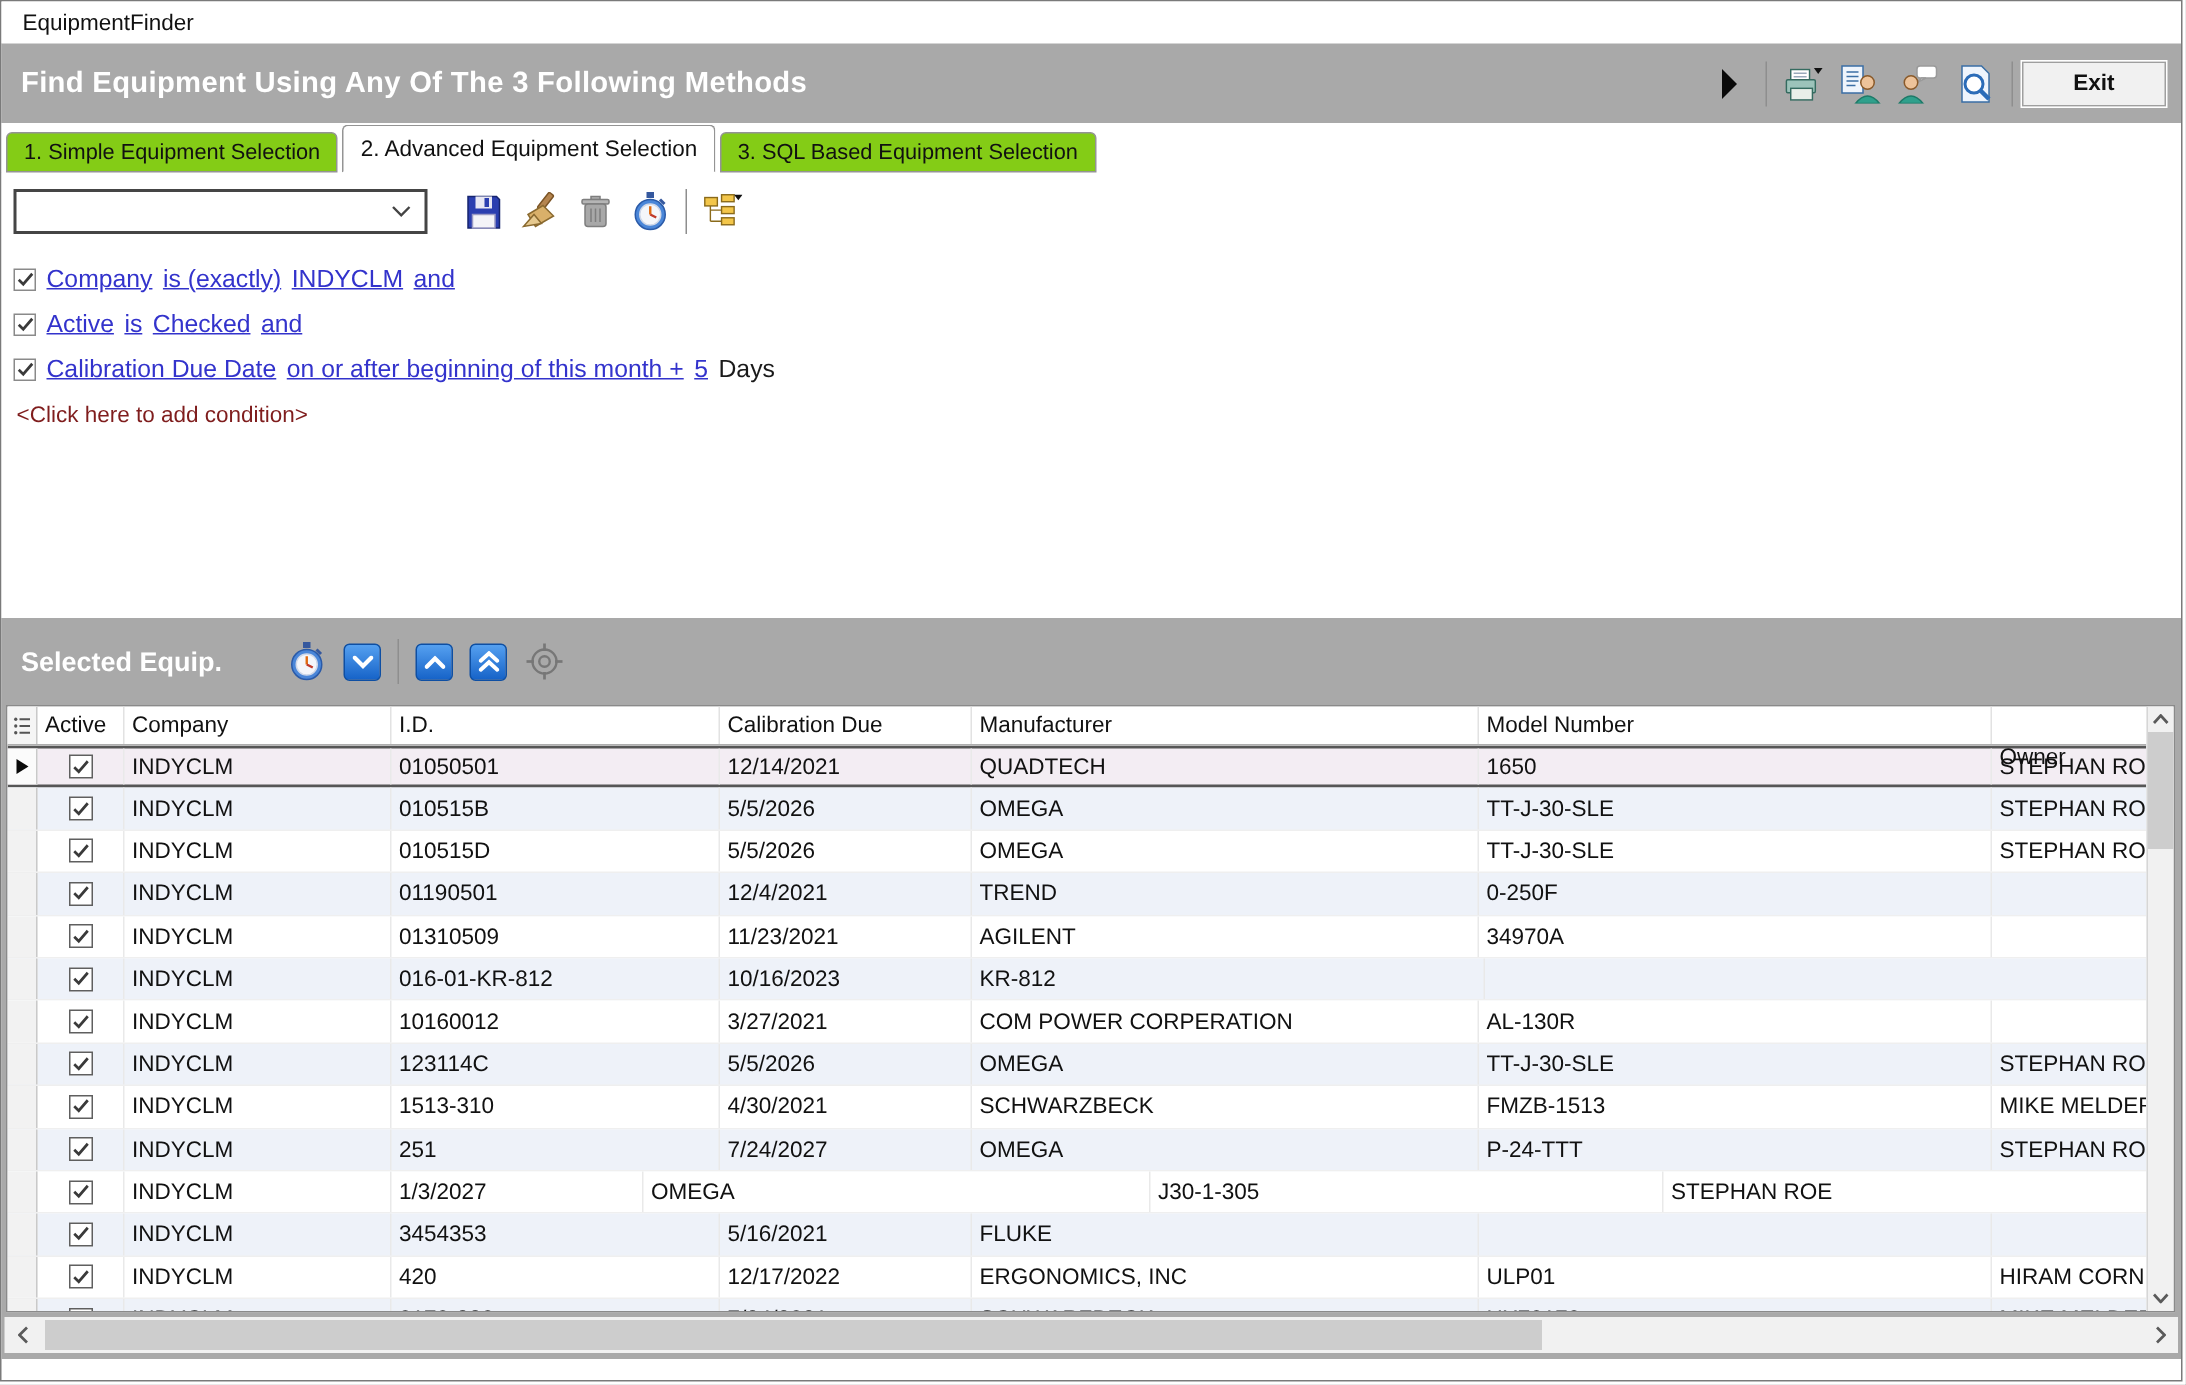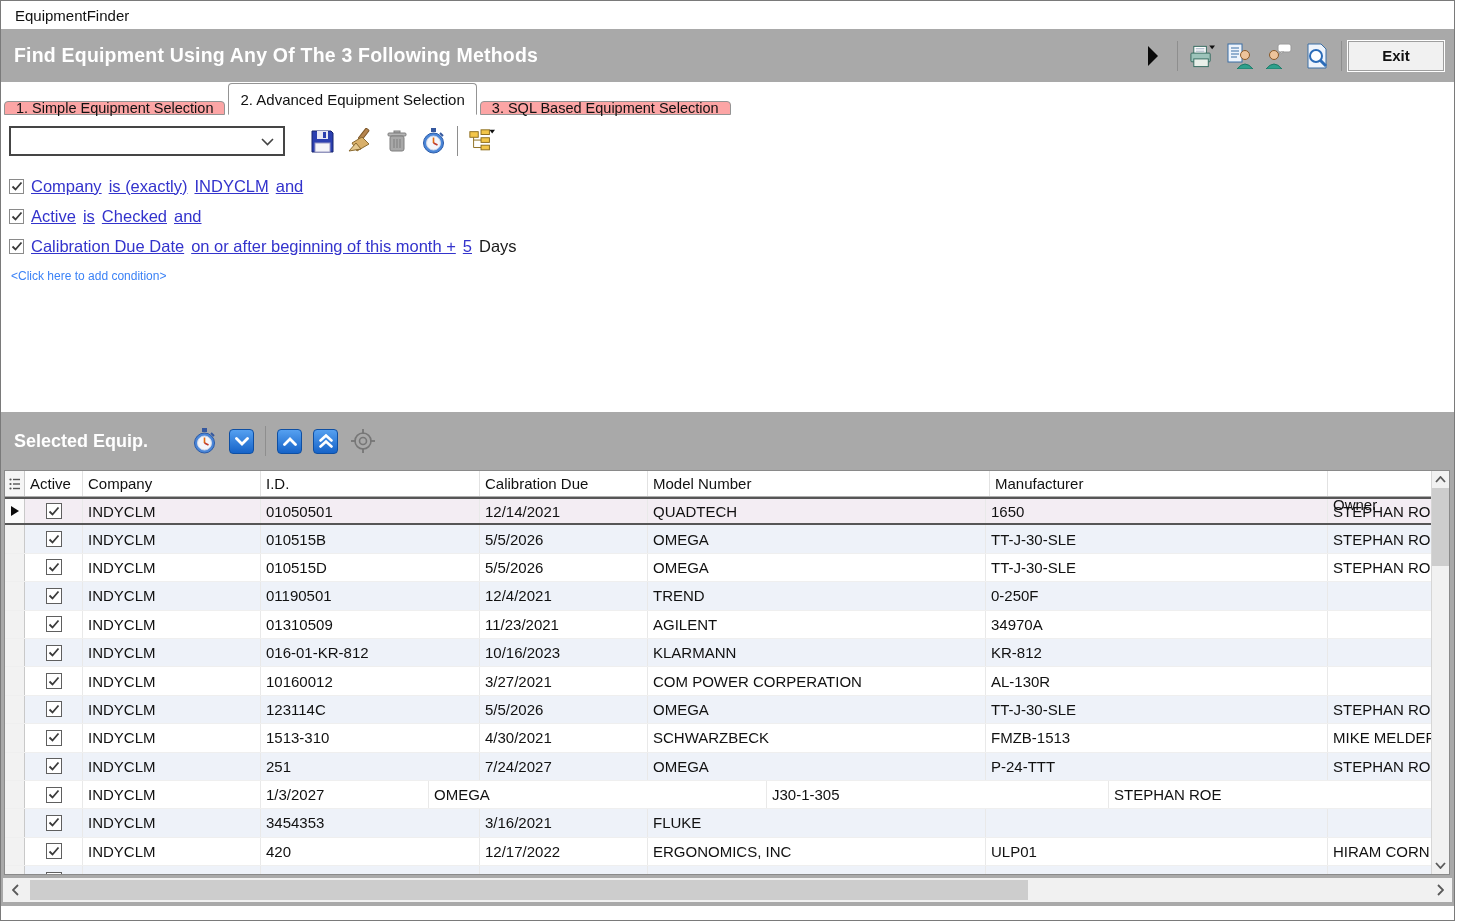--- a/index.html
+++ b/index.html
@@ -19,36 +19,36 @@
   .exit-btn { width:96px; height:30px; background:#f1f1f1; border:1px solid #9f9f9f; outline:1px solid #fff;
               font-family:inherit; font-size:15px; font-weight:600; color:#111; margin-left:6px; }
 
   .tool-icon { width:27px; height:27px; display:flex; align-items:center; justify-content:center; flex:none; }
   .tool-sep { width:1px; height:30px; background:#8e8e8e; flex:none; }
   .btn-blue { width:25px; height:25px; border:1px solid #0e4fa3; border-radius:4px;
               background:linear-gradient(#55a0f0,#1663c8); display:flex; align-items:center; justify-content:center; }
 
   
   .tabbar { height:33px; background:#fff; display:flex; align-items:flex-end; padding-left:3px; }
-  .tab { height:14px; display:flex; align-items:center; padding:0 11px; background:#fca5a5;
+  .tab { height:27px; display:flex; align-items:center; padding:0 11px; background:#84cc16;
          border:1px solid #949494; border-radius:4px 4px 0 0; margin-right:3px; font-size:14.5px; white-space:nowrap; }
   .tab.active { height:32px; background:#fff; border-bottom-color:#fff; font-size:15px; }
 
   
   .tab-content { height:297px; background:#fff; padding:6px 0 0 8px; }
   .query-toolbar { display:flex; align-items:center; height:40px; gap:10px; }
   .combo { width:276px; height:30px; border:2px solid #454545; background:#fff; display:flex;
            align-items:center; justify-content:flex-end; padding-right:9px; margin-right:14px; }
   .conditions { margin-top:10px; }
   .cond-line { display:flex; align-items:center; height:30px; font-size:16.5px; gap:7px; }
   .cond-check { width:15px; height:15px; border:1px solid #8a8a8a; background:#fff; display:flex;
                 align-items:center; justify-content:center; flex:none; }
   .cond-link { color:#3333cc; text-decoration:underline; white-space:pre; }
   .cond-suffix { color:#1a1a1a; }
-  .add-condition { color:#3b82f6; font-size:12px; height:30px; display:flex; align-items:center; margin-left:2px; }
+  .add-condition { color:#7f1d1d; font-size:15px; height:30px; display:flex; align-items:center; margin-left:2px; }
 
   
   .results-section { height:494px; background:#a9a9a9; }
   .results-toolbar { height:58px; display:flex; align-items:center; padding-left:13px; gap:11px; }
   .results-title { color:#fff; font-weight:bold; font-size:18px; margin-right:32px; }
 
   .grid { margin:0 4px 0 3px; height:405px; display:flex; background:#fff; border:1px solid #8a8a8a; }
   .grid-main { flex:1; overflow:hidden; }
   .grid-header { display:flex; height:26px; align-items:center; border-bottom:1px solid #aeaeae; font-size:15px; background:#fff; }
   .gh-cell { height:100%; display:flex; align-items:center; padding-left:5px; border-right:1px solid #e2e2e2;
@@ -294,22 +294,22 @@
                 <circle cx="1.5" cy="7" r="1.1" fill="#555"></circle>
                 <line x1="4" y1="7" x2="11" y2="7" stroke="#555" stroke-width="1.4"></line>
                 <circle cx="1.5" cy="11.5" r="1.1" fill="#555"></circle>
                 <line x1="4" y1="11.5" x2="11" y2="11.5" stroke="#555" stroke-width="1.4"></line>
               </svg>
             </div>
             <div class="gh-cell" style="width: 58px;">Active</div>
             <div class="gh-cell" style="width: 178px;">Company</div>
             <div class="gh-cell" style="width: 219px;">I.D.</div>
             <div class="gh-cell" style="width: 168px;">Calibration Due</div>
+            <div class="gh-cell" style="width: 338px;">Manufacturer</div>
             <div class="gh-cell" style="width: 342px;">Model Number</div>
-            <div class="gh-cell" style="width: 338px;">Manufacturer</div>
             <div class="gh-cell" style="flex: 1 1 0%; border-right: none; margin-top: 41px;">Owner</div>
           </div>
         <div class="grid-body" id="grid-body">
             <div class="grid-row selected">
               <div class="cell cell-sel">
                 <span class="row-marker"></span>
               </div>
               <div class="cell cell-active" style="width: 58px;">
                 <span class="grid-check">
                   <svg width="12" height="11" viewBox="0 0 12 11">
@@ -393,21 +393,20 @@
               <div class="cell cell-active" style="width: 58px;">
                 <span class="grid-check">
                   <svg width="12" height="11" viewBox="0 0 12 11">
                     <path d="M1.5 5.5 L4.5 8.5 L10.5 1.5" fill="none" stroke="#3a3a3a" stroke-width="1.8"></path>
                   </svg>
                 </span>
               </div>
               <div class="cell" style="width: 178px;">INDYCLM</div>
               <div class="cell" style="width: 219px;">016-01-KR-812</div>
               <div class="cell" style="width: 168px;">10/16/2023</div>
-              <div class="cell" style="width: 338px;">KLARMANN</div>
               <div class="cell" style="width: 342px;">KR-812</div>
               <div class="cell" style="flex: 1 1 0%; border-right: none;"></div>
             </div>
             <div class="grid-row">
               <div class="cell cell-sel"></div>
               <div class="cell cell-active" style="width: 58px;">
                 <span class="grid-check">
                   <svg width="12" height="11" viewBox="0 0 12 11">
                     <path d="M1.5 5.5 L4.5 8.5 L10.5 1.5" fill="none" stroke="#3a3a3a" stroke-width="1.8"></path>
                   </svg>
@@ -487,21 +486,21 @@
               <div class="cell cell-sel"></div>
               <div class="cell cell-active" style="width: 58px;">
                 <span class="grid-check">
                   <svg width="12" height="11" viewBox="0 0 12 11">
                     <path d="M1.5 5.5 L4.5 8.5 L10.5 1.5" fill="none" stroke="#3a3a3a" stroke-width="1.8"></path>
                   </svg>
                 </span>
               </div>
               <div class="cell" style="width: 178px;">INDYCLM</div>
               <div class="cell" style="width: 219px;">3454353</div>
-              <div class="cell" style="width: 168px;">3/16/2021</div>
+              <div class="cell" style="width: 168px;">5/16/2021</div>
               <div class="cell" style="width: 338px;">FLUKE</div>
               <div class="cell" style="width: 342px;"></div>
               <div class="cell" style="flex: 1 1 0%; border-right: none;"></div>
             </div>
             <div class="grid-row">
               <div class="cell cell-sel"></div>
               <div class="cell cell-active" style="width: 58px;">
                 <span class="grid-check">
                   <svg width="12" height="11" viewBox="0 0 12 11">
                     <path d="M1.5 5.5 L4.5 8.5 L10.5 1.5" fill="none" stroke="#3a3a3a" stroke-width="1.8"></path>

